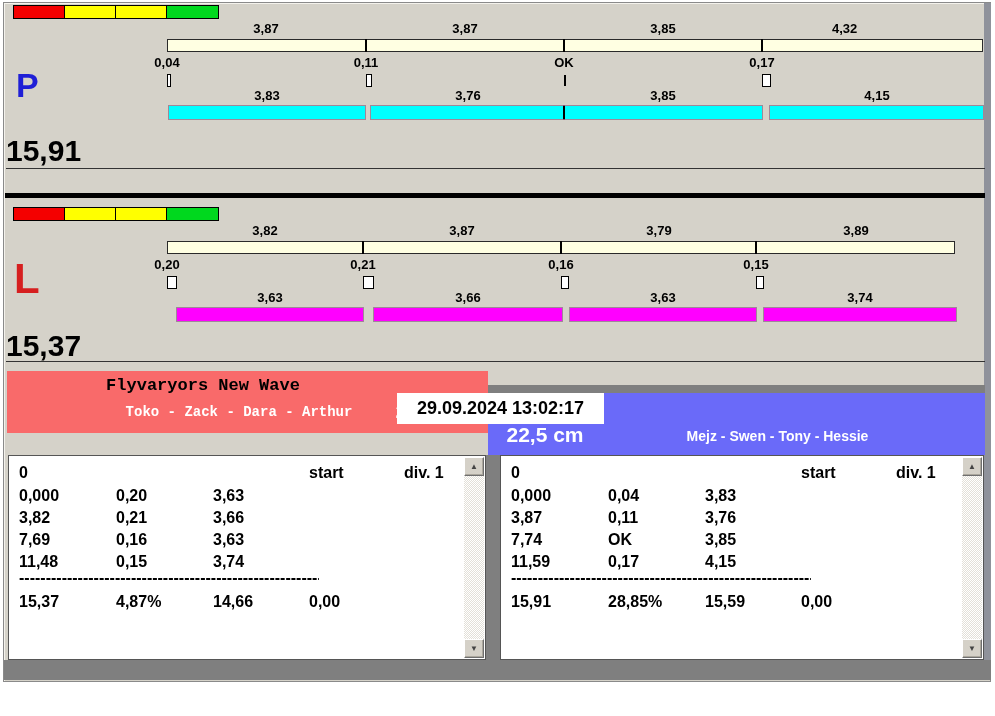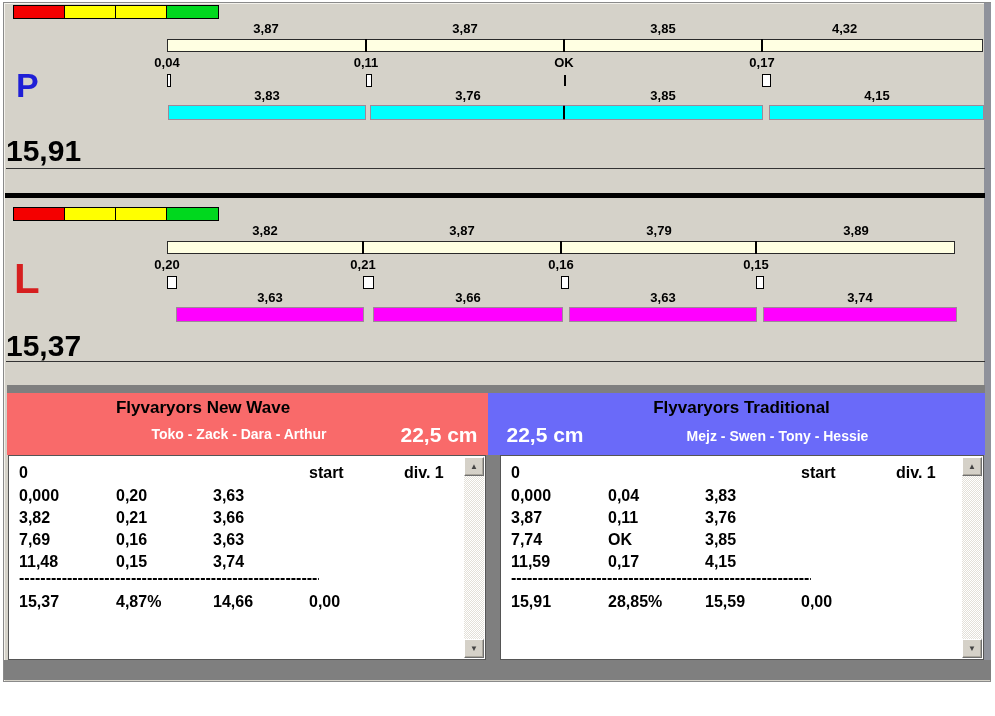--- a/index.html
+++ b/index.html
@@ -37,31 +37,31 @@
 
 <div id="screen">
 
   <div class="abs" id="window-bg"></div>
   <div class="abs" id="right-strip"></div>
   <div class="abs" id="bottom-strip"></div>
   <div class="abs" id="panel-separator"></div>
   <div class="abs" id="mid-divider"></div>
   <div class="abs" id="table-gap"></div>
 
-  <div class="abs hdr" style="left: 7px; top: 393px; width: 481px; height: 62px; background: rgb(249, 106, 106);">
+  <div class="abs hdr" style="left: 7px; top: 371px; width: 481px; height: 62px; background: rgb(249, 106, 106); font-family: Liberation Mono, monospace;">
     <div class="hdr-title" style="left:0;top:6px;width:392px;">Flyvaryors New Wave</div>
     <div class="hdr-members" style="left:0;top:34px;width:392px;">Toko - Zack - Dara - Arthur</div>
     <div class="cm-label" style="left:386px;top:34px;width:92px;">22,5 cm</div>
   </div>
   <div class="abs hdr" style="left: 488px; top: 393px; width: 497px; height: 62px; background: rgb(106, 106, 249);">
-    <div class="hdr-title" style="left:10px;top:6px;width:487px;">Flyvaryors Traditional</div>
     <div class="hdr-members" style="left:10px;top:36px;width:487px;">Mejz - Swen - Tony - Hessie</div>
     <div class="cm-label" style="left:14px;top:34px;width:86px;">22,5 cm</div>
   </div>
 
+  <div class="abs" id="datetime-box">29.09.2024 13:02:17</div>
 <div style="position: absolute; left: 13px; top: 5px; width: 206px; height: 14px; display: flex; border: 1px solid rgb(0, 0, 0); box-sizing: border-box;">
       <div style="position: static; width: 51px; height: 100%; background: rgb(244, 0, 0); box-sizing: border-box; border-right: 1px solid rgb(0, 0, 0);"></div>
       <div style="position: static; width: 51px; height: 100%; background: rgb(255, 255, 0); box-sizing: border-box; border-right: 1px solid rgb(0, 0, 0);"></div>
       <div style="position: static; width: 51px; height: 100%; background: rgb(255, 255, 0); box-sizing: border-box; border-right: 1px solid rgb(0, 0, 0);"></div>
       <div style="position: static; width: 51px; height: 100%; background: rgb(0, 216, 30); box-sizing: border-box; border-right: none;"></div>
     </div>
     <div style="position: absolute; left: 167px; top: 39px; width: 816px; height: 13px; background: rgb(255, 255, 226); border: 1px solid rgb(42, 42, 42); box-sizing: border-box;">
       <div style="position: absolute; left: 197px; top: -1px; width: 2px; height: 13px; background: rgb(0, 0, 0);"></div>
       <div style="position: absolute; left: 395px; top: -1px; width: 2px; height: 13px; background: rgb(0, 0, 0);"></div>
       <div style="position: absolute; left: 593px; top: -1px; width: 2px; height: 13px; background: rgb(0, 0, 0);"></div>

